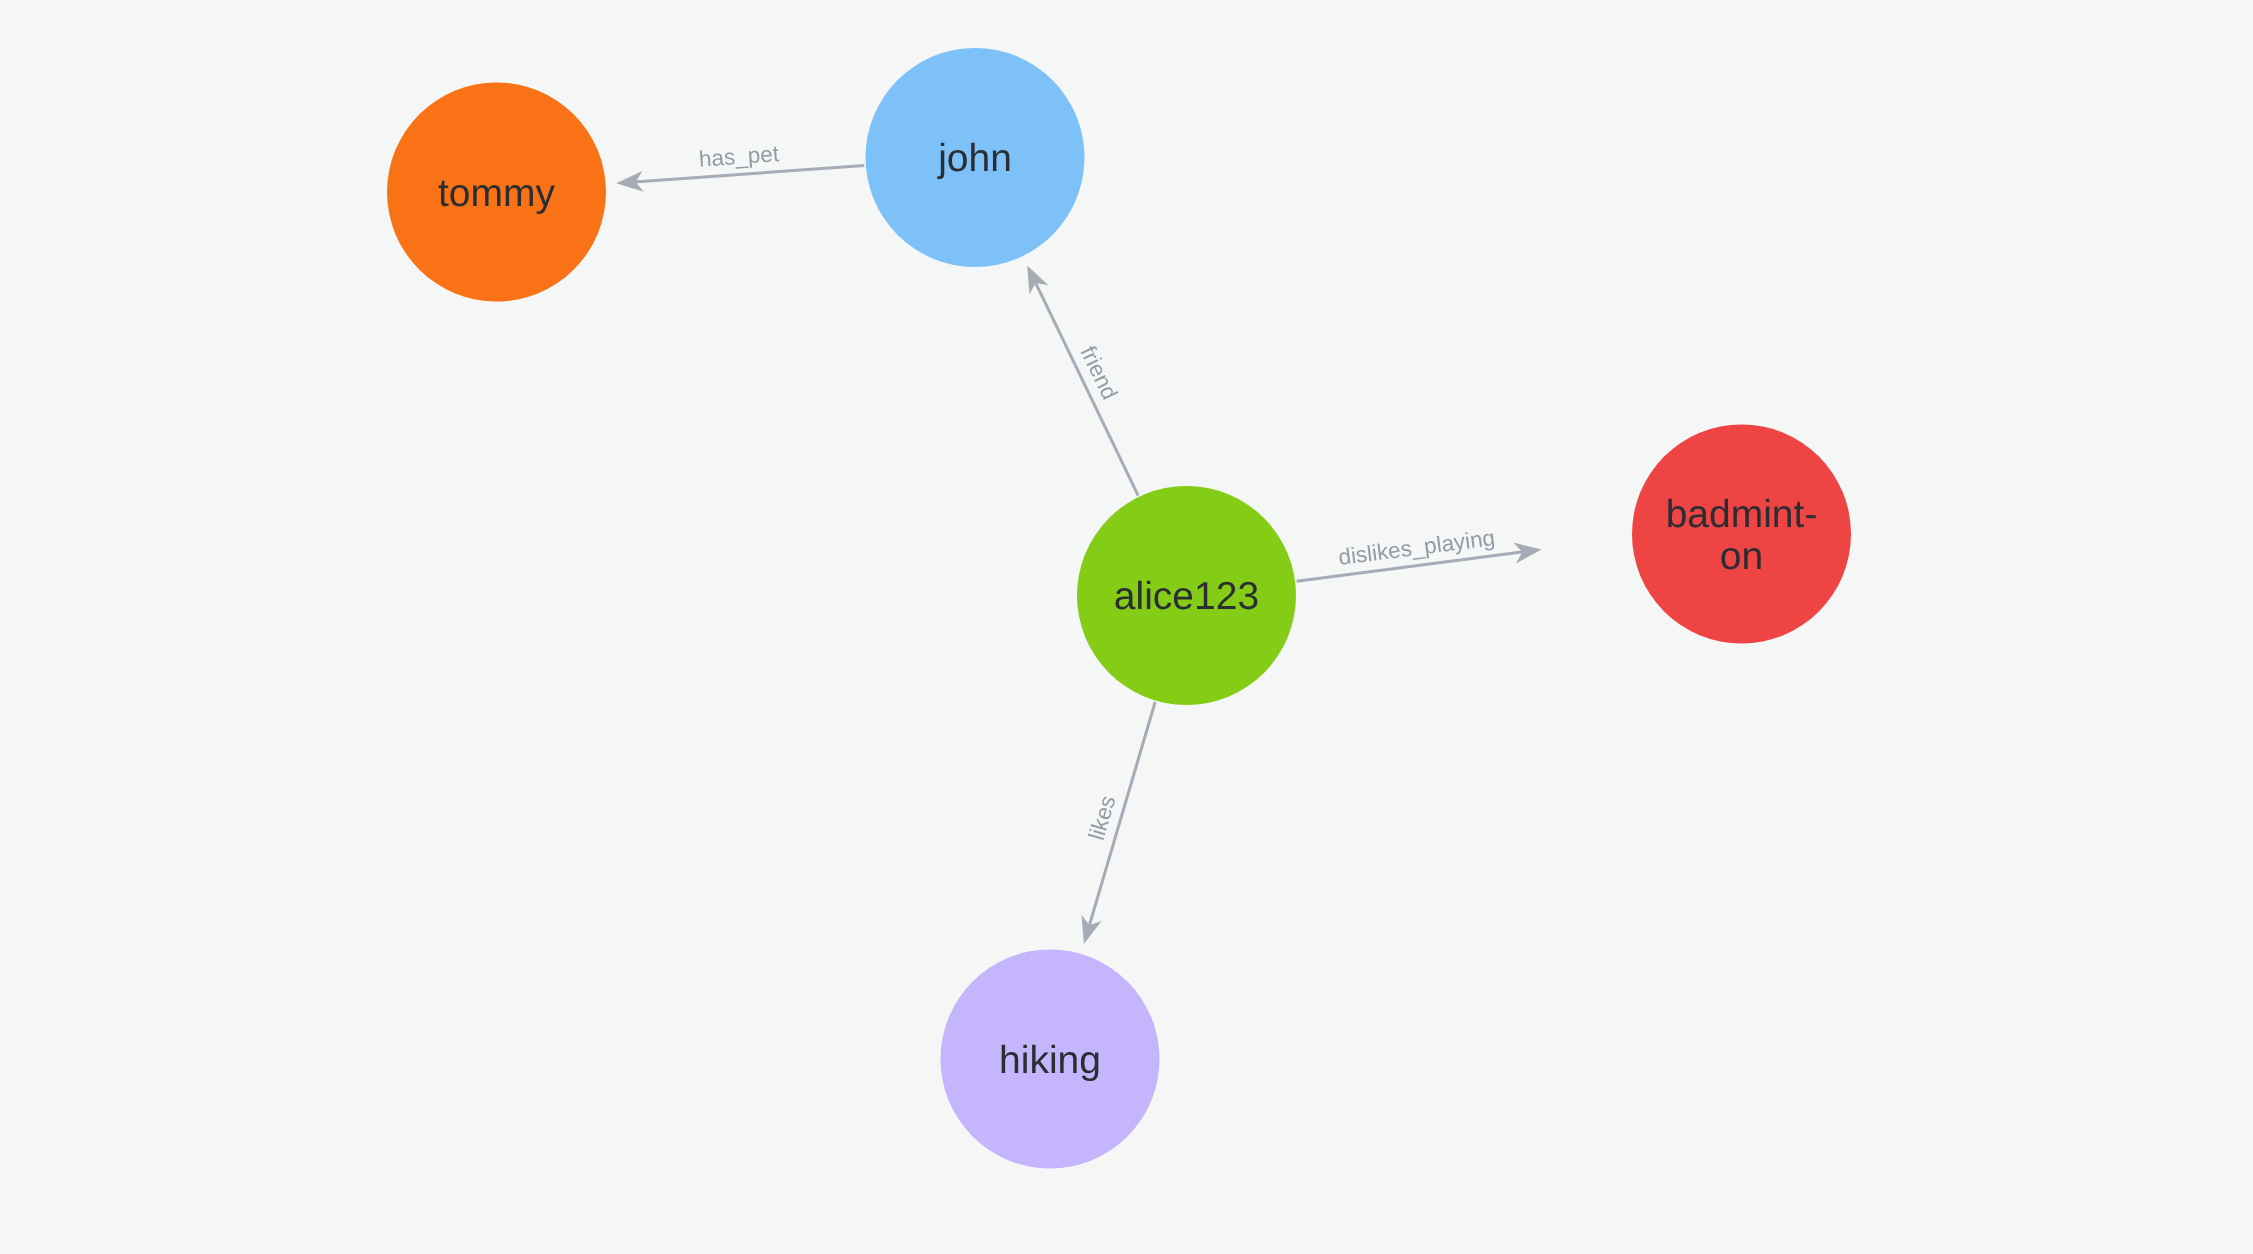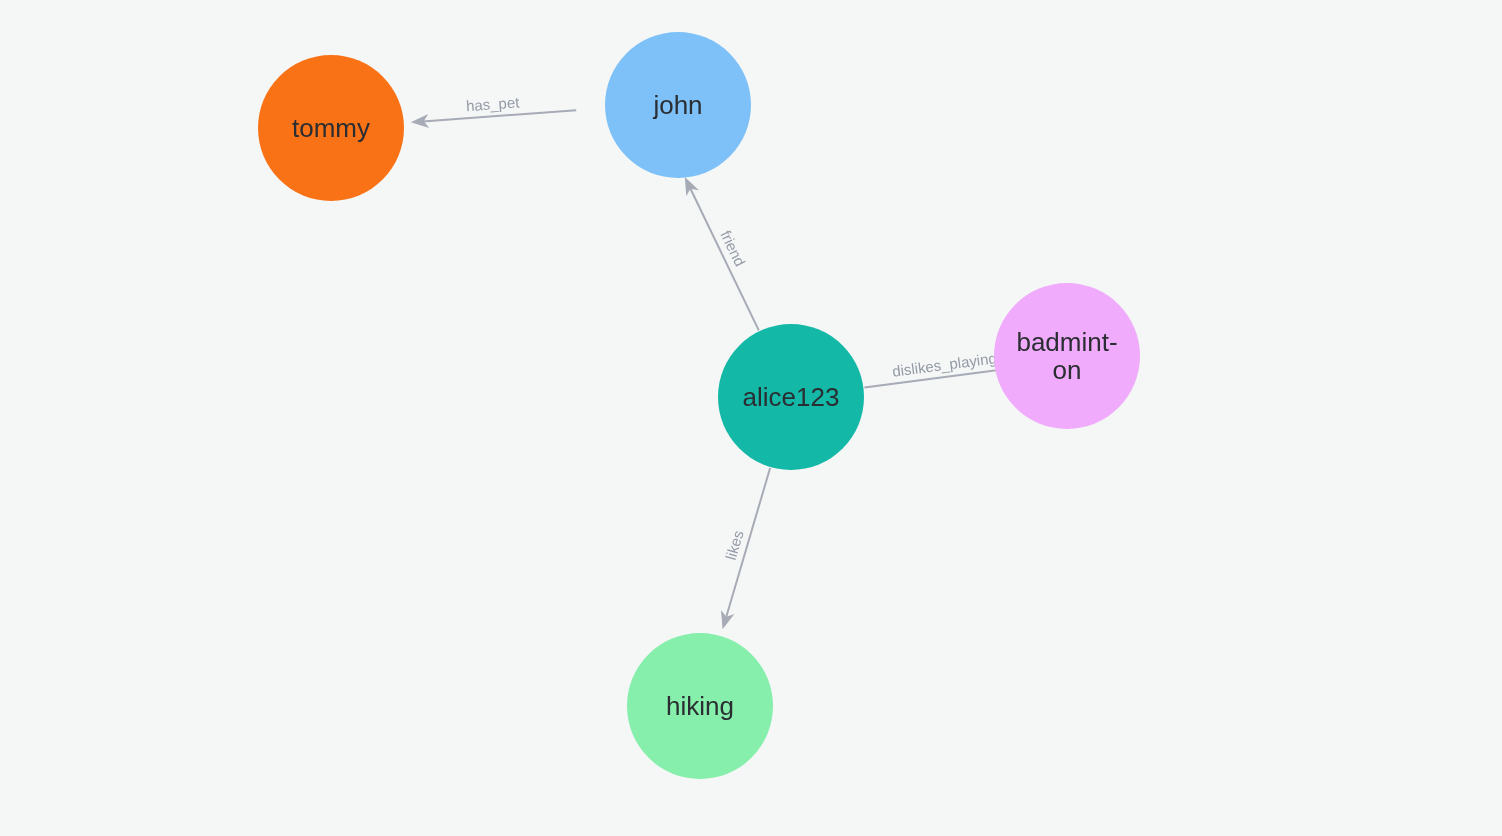--- a/index.html
+++ b/index.html
@@ -61,26 +61,26 @@
       <g>
         <line x1="770.1" y1="468.0" x2="726.0" y2="617.7" stroke="#a6abb6" stroke-width="2"></line>
         <path d="M722.6,629.3 L721.0,610.0 L726.3,616.8 L734.4,614.0 Z" fill="#a6abb6"></path>
         <text class="edge-label" transform="translate(746.3,548.6) rotate(-73.6)" y="-7" text-anchor="middle" fill="#949ba7">likes</text>
       </g>
     </svg>
 
   <div class="node" style="left: 258px; top: 55px; height: 146px; width: 146px; background: #f97316; color: rgb(42, 45, 49);">
     <span class="node-label">tommy</span>
   </div>
-  <div class="node" style="left: 605px; top: 32px; height: 146px; width: 146px; background: rgb(125, 193, 248); color: rgb(42, 45, 49);">
+  <div class="node" style="left: 577px; top: 32px; height: 146px; width: 146px; background: rgb(125, 193, 248); color: rgb(42, 45, 49);">
     <span class="node-label">john</span>
   </div>
-  <div class="node" style="left: 718px; top: 324px; height: 146px; width: 146px; background: #14b8a6; color: rgb(42, 45, 49);">
+  <div class="node" style="left: 718px; top: 324px; height: 146px; width: 146px; background: #84cc16; color: rgb(42, 45, 49);">
     <span class="node-label">alice123</span>
   </div>
-  <div class="node" style="left: 994px; top: 283px; height: 146px; width: 146px; background: #f0abfc; color: rgb(42, 45, 49);">
+  <div class="node" style="left: 1088px; top: 283px; height: 146px; width: 146px; background: #ef4444; color: rgb(42, 45, 49);">
     <span class="node-label">badmint-
 on</span>
   </div>
-  <div class="node" style="left: 627px; top: 633px; height: 146px; width: 146px; background: #86efac; color: rgb(42, 45, 49);">
+  <div class="node" style="left: 627px; top: 633px; height: 146px; width: 146px; background: #c4b5fd; color: rgb(42, 45, 49);">
     <span class="node-label">hiking</span>
   </div>
 </div>
 
 </body></html>

